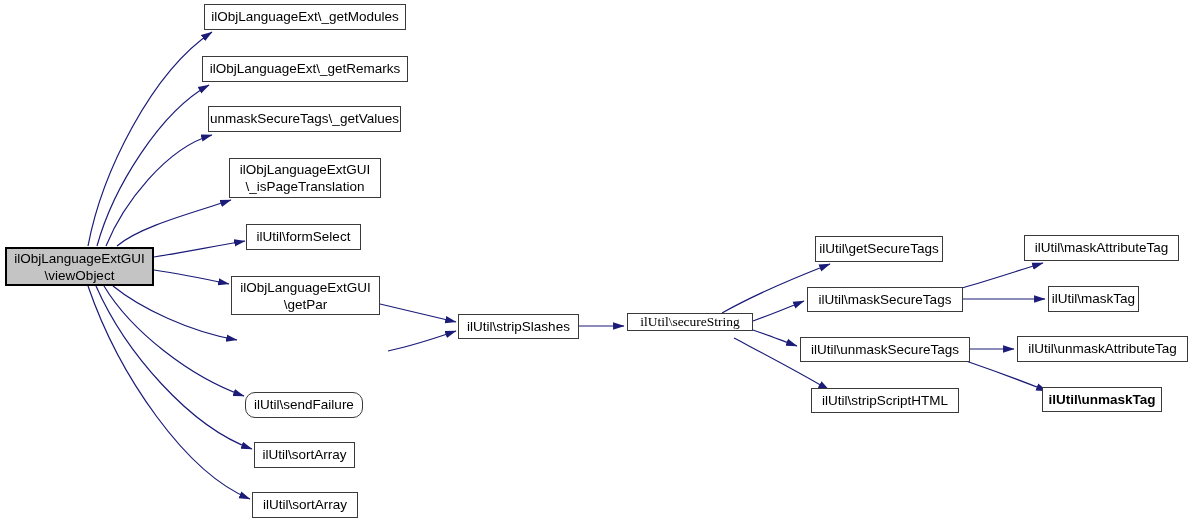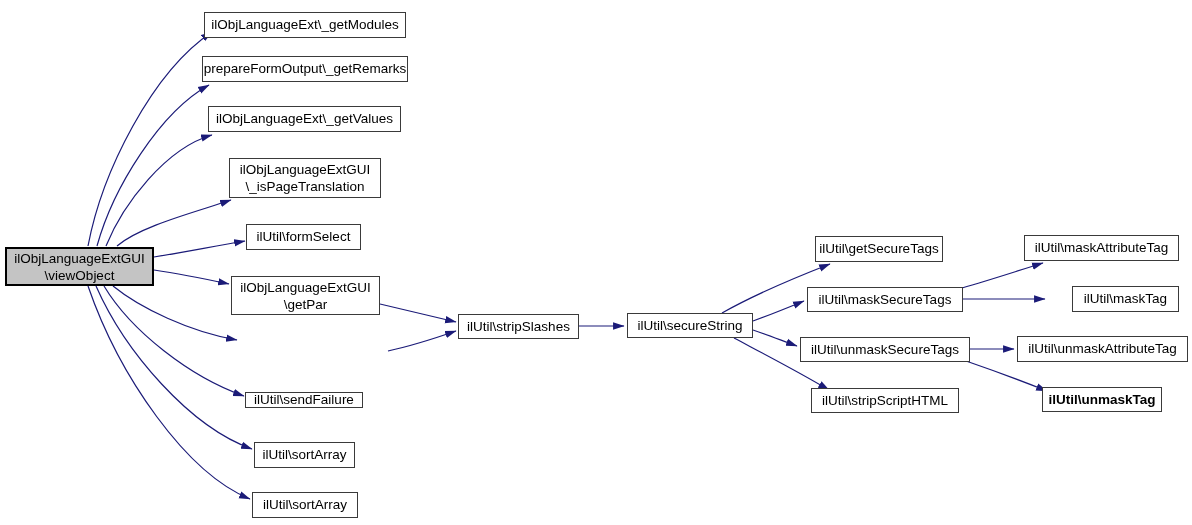--- a/index.html
+++ b/index.html
@@ -71,64 +71,64 @@
         <path d="M970,349 C985,349 1000,349 1014,349" fill="none" stroke="#1b1b78" stroke-width="1.2" marker-end="url(#arrow)"></path>
         <path d="M966,361 C995,371 1022,381 1047,391" fill="none" stroke="#1b1b78" stroke-width="1.2" marker-end="url(#arrow)"></path>
       </g>
   </svg>
 
   <div class="node highlight" style="left:5px;top:247px;width:149px;height:39px;line-height:17px;">
     <span>ilObjLanguageExtGUI</span>
     <span>\viewObject</span>
   </div>
 
-  <div class="node" style="left:204px;top:4px;width:202px;height:26px;margin-top:8px;">
+  <div class="node" style="left:204px;top:4px;width:202px;height:26px;">
     <span>ilObjLanguageExt\_getModules</span>
   </div>
 
   <div class="node" style="left:202px;top:56px;width:206px;height:26px;">
-    <span>prepareFormOutput\_getRemarks</span>
+    <span>ilObjLanguageExt\_getRemarks</span>
   </div>
 
   <div class="node" style="left:208px;top:106px;width:193px;height:26px;">
-    <span>ilObjLanguageExt\_getValues</span>
+    <span>unmaskSecureTags\_getValues</span>
   </div>
 
   <div class="node" style="left:229px;top:158px;width:152px;height:40px;line-height:17px;">
     <span>ilObjLanguageExtGUI</span>
     <span>\_isPageTranslation</span>
   </div>
 
   <div class="node" style="left:246px;top:224px;width:115px;height:26px;">
     <span>ilUtil\formSelect</span>
   </div>
 
   <div class="node" style="left:231px;top:276px;width:149px;height:39px;line-height:17px;">
     <span>ilObjLanguageExtGUI</span>
     <span>\getPar</span>
   </div>
 
 
-  <div class="node" style="left:245px;top:392px;width:118px;height:16px;">
+  <div class="node" style="left:245px;top:392px;width:118px;height:26px;border-radius:10px;">
     <span>ilUtil\sendFailure</span>
   </div>
 
   <div class="node" style="left:254px;top:442px;width:101px;height:26px;">
     <span>ilUtil\sortArray</span>
   </div>
 
   <div class="node" style="left:252px;top:492px;width:106px;height:26px;">
     <span>ilUtil\sortArray</span>
   </div>
 
   <div class="node" style="left:458px;top:314px;width:121px;height:25px;">
     <span>ilUtil\stripSlashes</span>
   </div>
 
-  <div class="node" style="left:627px;top:313px;width:126px;height:25px;">
+  <div class="node" style="left:627px;top:313px;width:126px;height:18px;font-family:Liberation Serif, serif;">
     <span>ilUtil\secureString</span>
   </div>
 
   <div class="node" style="left:815px;top:236px;width:128px;height:26px;">
     <span>ilUtil\getSecureTags</span>
   </div>
 
   <div class="node" style="left:807px;top:287px;width:156px;height:25px;">
     <span>ilUtil\maskSecureTags</span>
   </div>
@@ -138,21 +138,21 @@
   </div>
 
   <div class="node" style="left:811px;top:388px;width:148px;height:25px;">
     <span>ilUtil\stripScriptHTML</span>
   </div>
 
   <div class="node" style="left:1024px;top:235px;width:155px;height:26px;">
     <span>ilUtil\maskAttributeTag</span>
   </div>
 
-  <div class="node" style="left:1048px;top:286px;width:107px;height:26px;margin-left:24px;">
+  <div class="node" style="left:1048px;top:286px;width:91px;height:26px;">
     <span>ilUtil\maskTag</span>
   </div>
 
   <div class="node" style="left:1017px;top:336px;width:171px;height:26px;">
     <span>ilUtil\unmaskAttributeTag</span>
   </div>
 
   <div class="node" style="left:1042px;top:387px;width:120px;height:25px;font-weight:bold;">
     <span>ilUtil\unmaskTag</span>
   </div>

